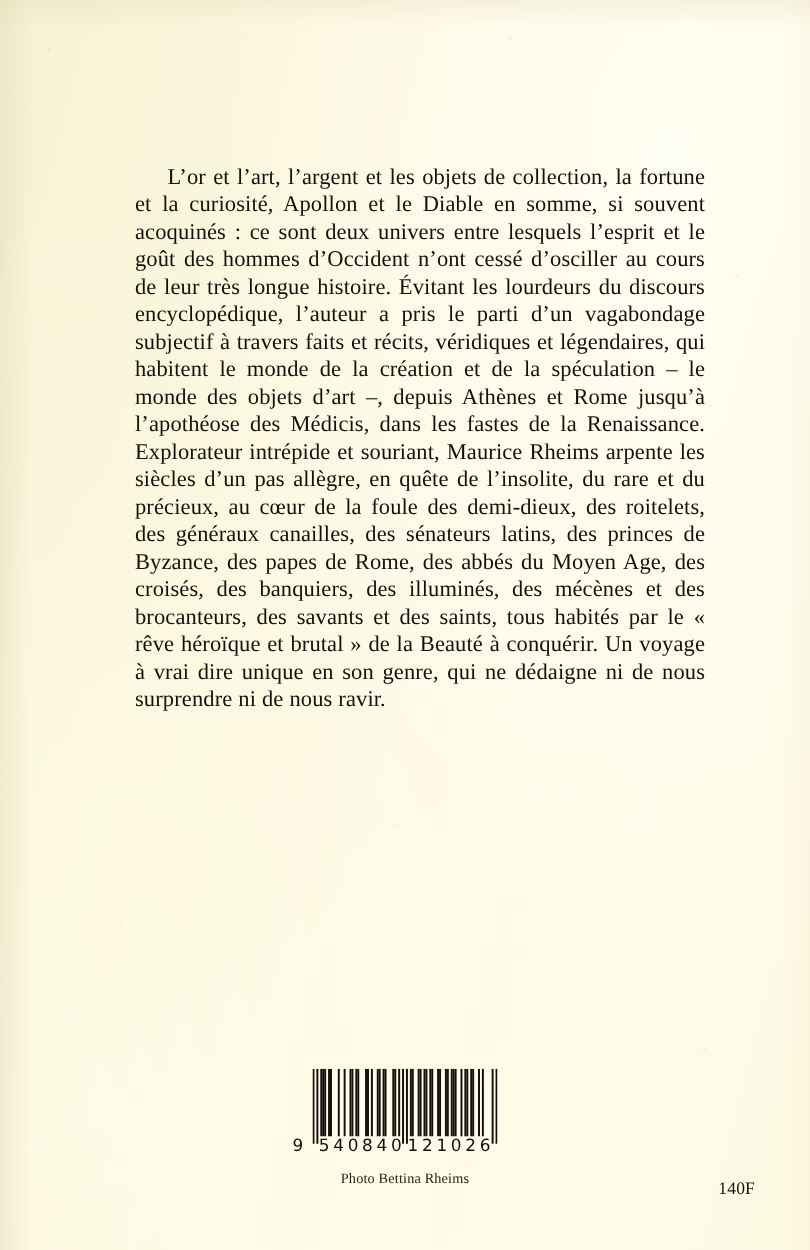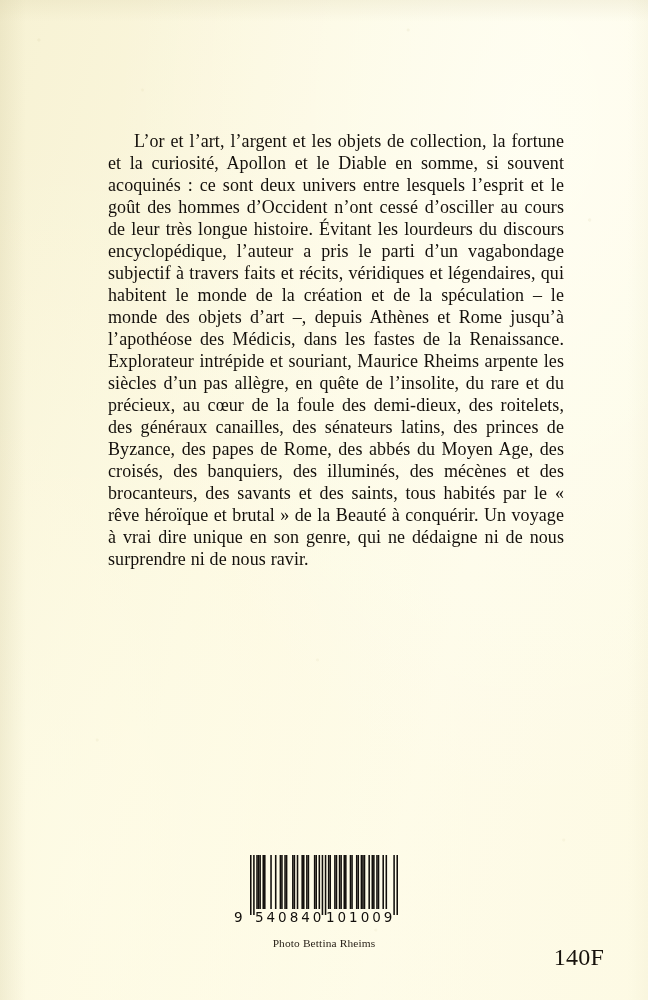--- a/index.html
+++ b/index.html
@@ -97,21 +97,21 @@
     font-size: 11.4px;
     line-height: 14.6px;
     letter-spacing: .012em;
   }
   .credits .line { display: block; }
 
   .price {
     position: absolute;
     right: 44px;
     top: 944px;
-    font-size: 24px;
+    font-size: 14px;
     color: #17120c;
     letter-spacing: .01em;
   }
 </style>
 </head>
 <body>
 
 <div class="page">
 
   <div class="grain"></div>
@@ -173,21 +173,21 @@
             <rect x="135.537" y="0" width="1.558" height="54" fill="#120f0c"></rect>
             <rect x="143.326" y="0" width="1.558" height="60" fill="#120f0c"></rect>
             <rect x="146.442" y="0" width="1.558" height="60" fill="#120f0c"></rect>
           </g>
       </svg>
       <div style="position:absolute;left:-16px;top:54px;width:180px;height:18px;
                   font-size:13.5px;font-family:'DejaVu Sans',sans-serif;color:#120f0c;
                   letter-spacing:.02em;">
         <span style="position:absolute;left:0px;top:0;">9</span>
         <span style="position:absolute;left:21px;top:0;letter-spacing:.22em;">540840</span>
-        <span style="position:absolute;left:92px;top:0;letter-spacing:.22em;">101009</span>
+        <span style="position:absolute;left:92px;top:0;letter-spacing:.22em;">121026</span>
       </div>
     </div>
   </div>
 
   <div class="credits">
     <span class="line">Photo Bettina Rheims</span>
   </div>
 
   <div class="price">140F</div>
 

